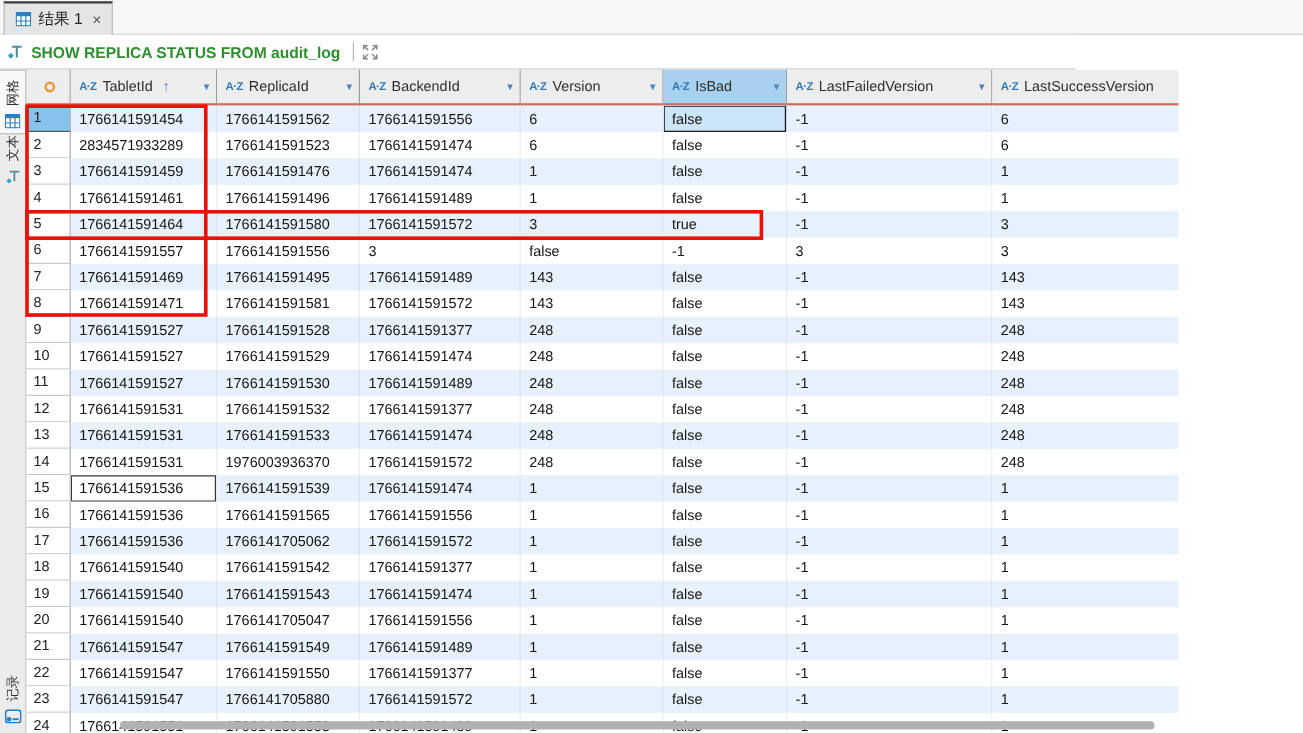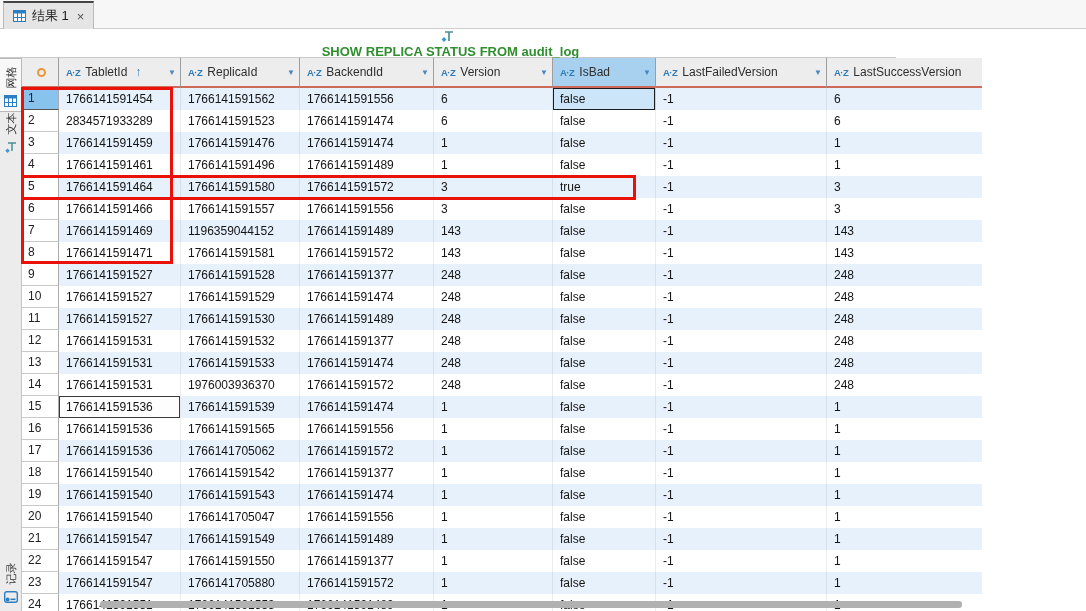--- a/index.html
+++ b/index.html
@@ -10,21 +10,21 @@
   
   .tabbar { position:absolute; left:0; top:0; width:1086px; height:29px;
     background:#f7f7f7; border-bottom:1px solid #cfcfcf; }
   .tab { position:absolute; left:3px; top:1px; height:28px; padding:0 9px;
     background:#e5e5e5; border:1px solid #b9b9b9; border-top:2px solid #444;
     border-bottom:none; display:flex; align-items:center; gap:6px; font-size:13px; color:#1d1d1d; }
   .tab .close { color:#555; font-size:13px; cursor:pointer; margin-left:2px; }
 
   
   .filterbar { position:absolute; left:0; top:29px; width:896px; height:29px;
-    background:#fff; border-bottom:1px solid #c9c9c9; display:flex; align-items:center; padding:0 6px;flex-direction:column; }
+    background:#fff; border-bottom:1px solid #c9c9c9; display:flex; align-items:center; padding:0 6px; }
   .query { color:#2f8f2f; font-weight:bold; font-size:13px; margin-left:5px; white-space:nowrap; }
   .vdiv { width:1px; height:16px; background:#bbb; margin:0 7px 0 10px; }
   .placeholder { color:#a3a3a3; font-size:13px; margin-left:6px; white-space:nowrap; }
 
   
   .main { position:absolute; left:0; top:58px; width:1086px; height:553px; }
   .sidebar { position:absolute; left:0; top:0; width:22px; height:553px;
     background:#ececec; border-right:1px solid #c6c6c6; }
   .side-tab { position:absolute; left:0; width:22px; display:flex; flex-direction:column;
     align-items:center; gap:4px; padding:4px 0; cursor:pointer; }
@@ -250,33 +250,32 @@
             <div class="dcell">1766141591580</div>
             <div class="dcell">1766141591572</div>
             <div class="dcell">3</div>
             <div class="dcell">true</div>
             <div class="dcell">-1</div>
             <div class="dcell">3</div>
             <div class="dcell">3</div>
           </div>
           <div class="grow">
             <div class="rncell">6</div>
-            <div class="dcell">1766141591466</div>
             <div class="dcell">1766141591557</div>
             <div class="dcell">1766141591556</div>
             <div class="dcell">3</div>
             <div class="dcell">false</div>
             <div class="dcell">-1</div>
             <div class="dcell">3</div>
             <div class="dcell">3</div>
           </div>
           <div class="grow odd">
             <div class="rncell">7</div>
             <div class="dcell">1766141591469</div>
-            <div class="dcell">1196359044152</div>
+            <div class="dcell">1766141591495</div>
             <div class="dcell">1766141591489</div>
             <div class="dcell">143</div>
             <div class="dcell">false</div>
             <div class="dcell">-1</div>
             <div class="dcell">143</div>
             <div class="dcell">143</div>
           </div>
           <div class="grow">
             <div class="rncell">8</div>
             <div class="dcell">1766141591471</div>

